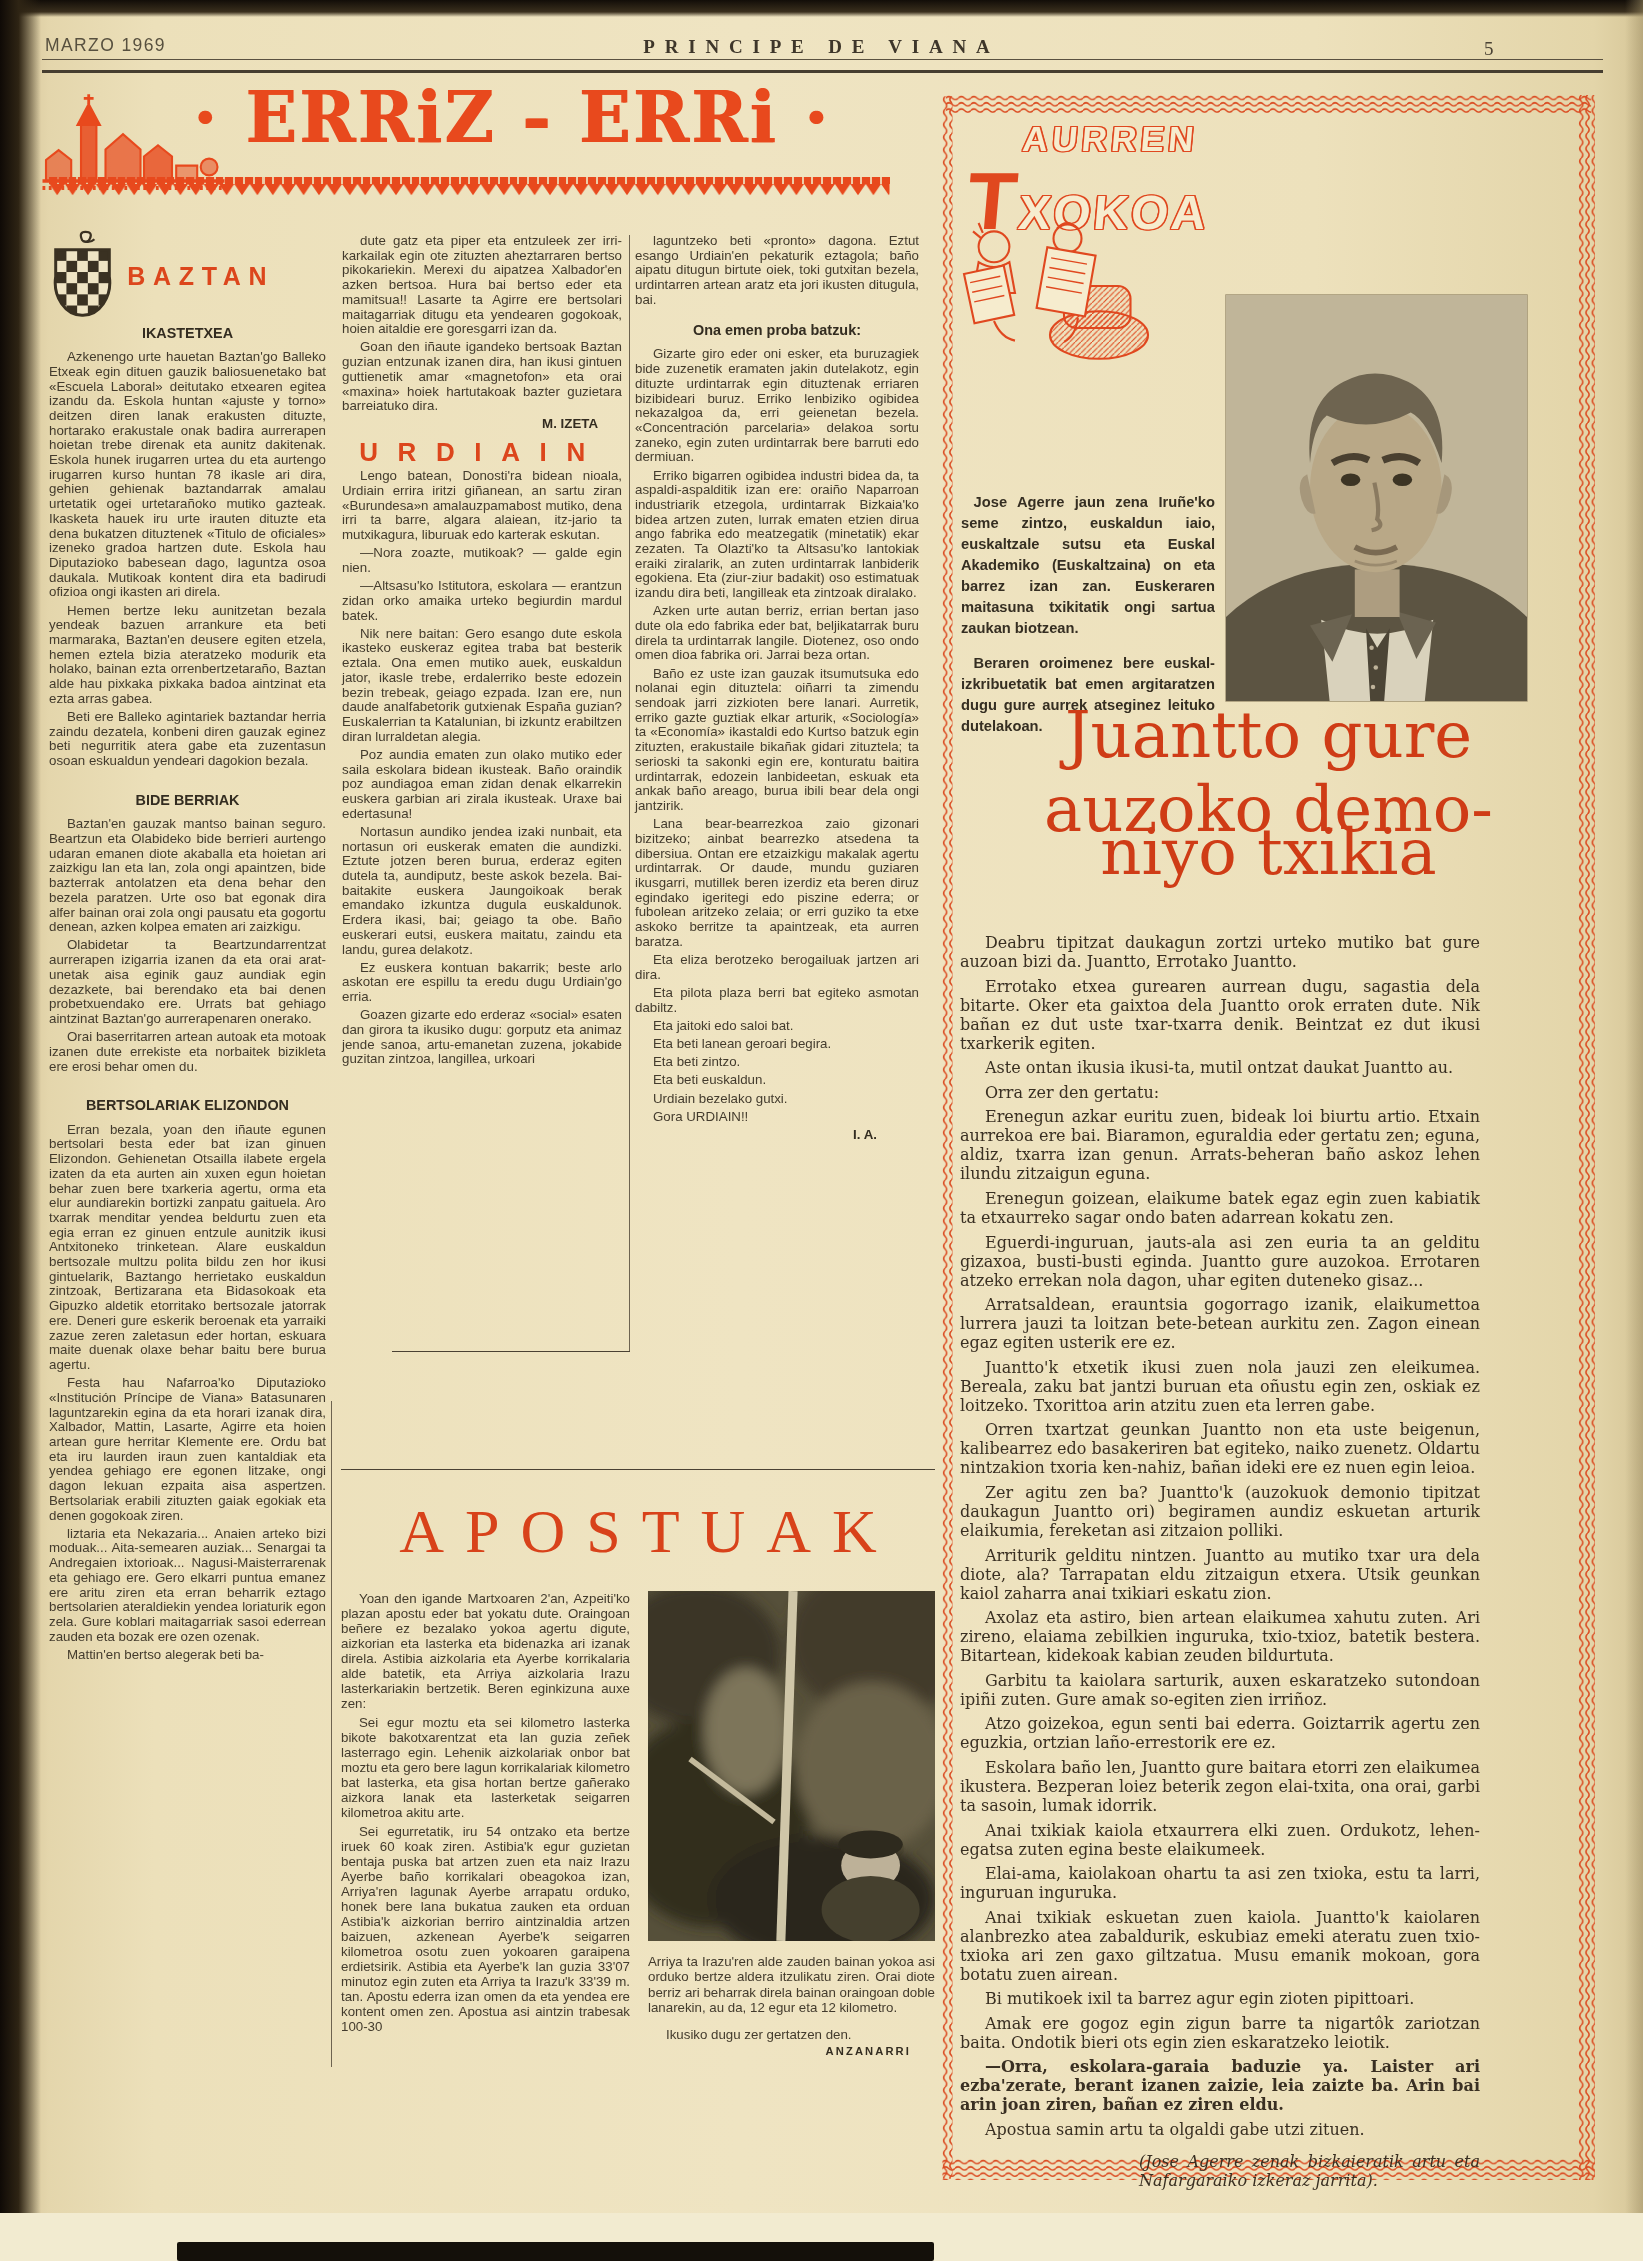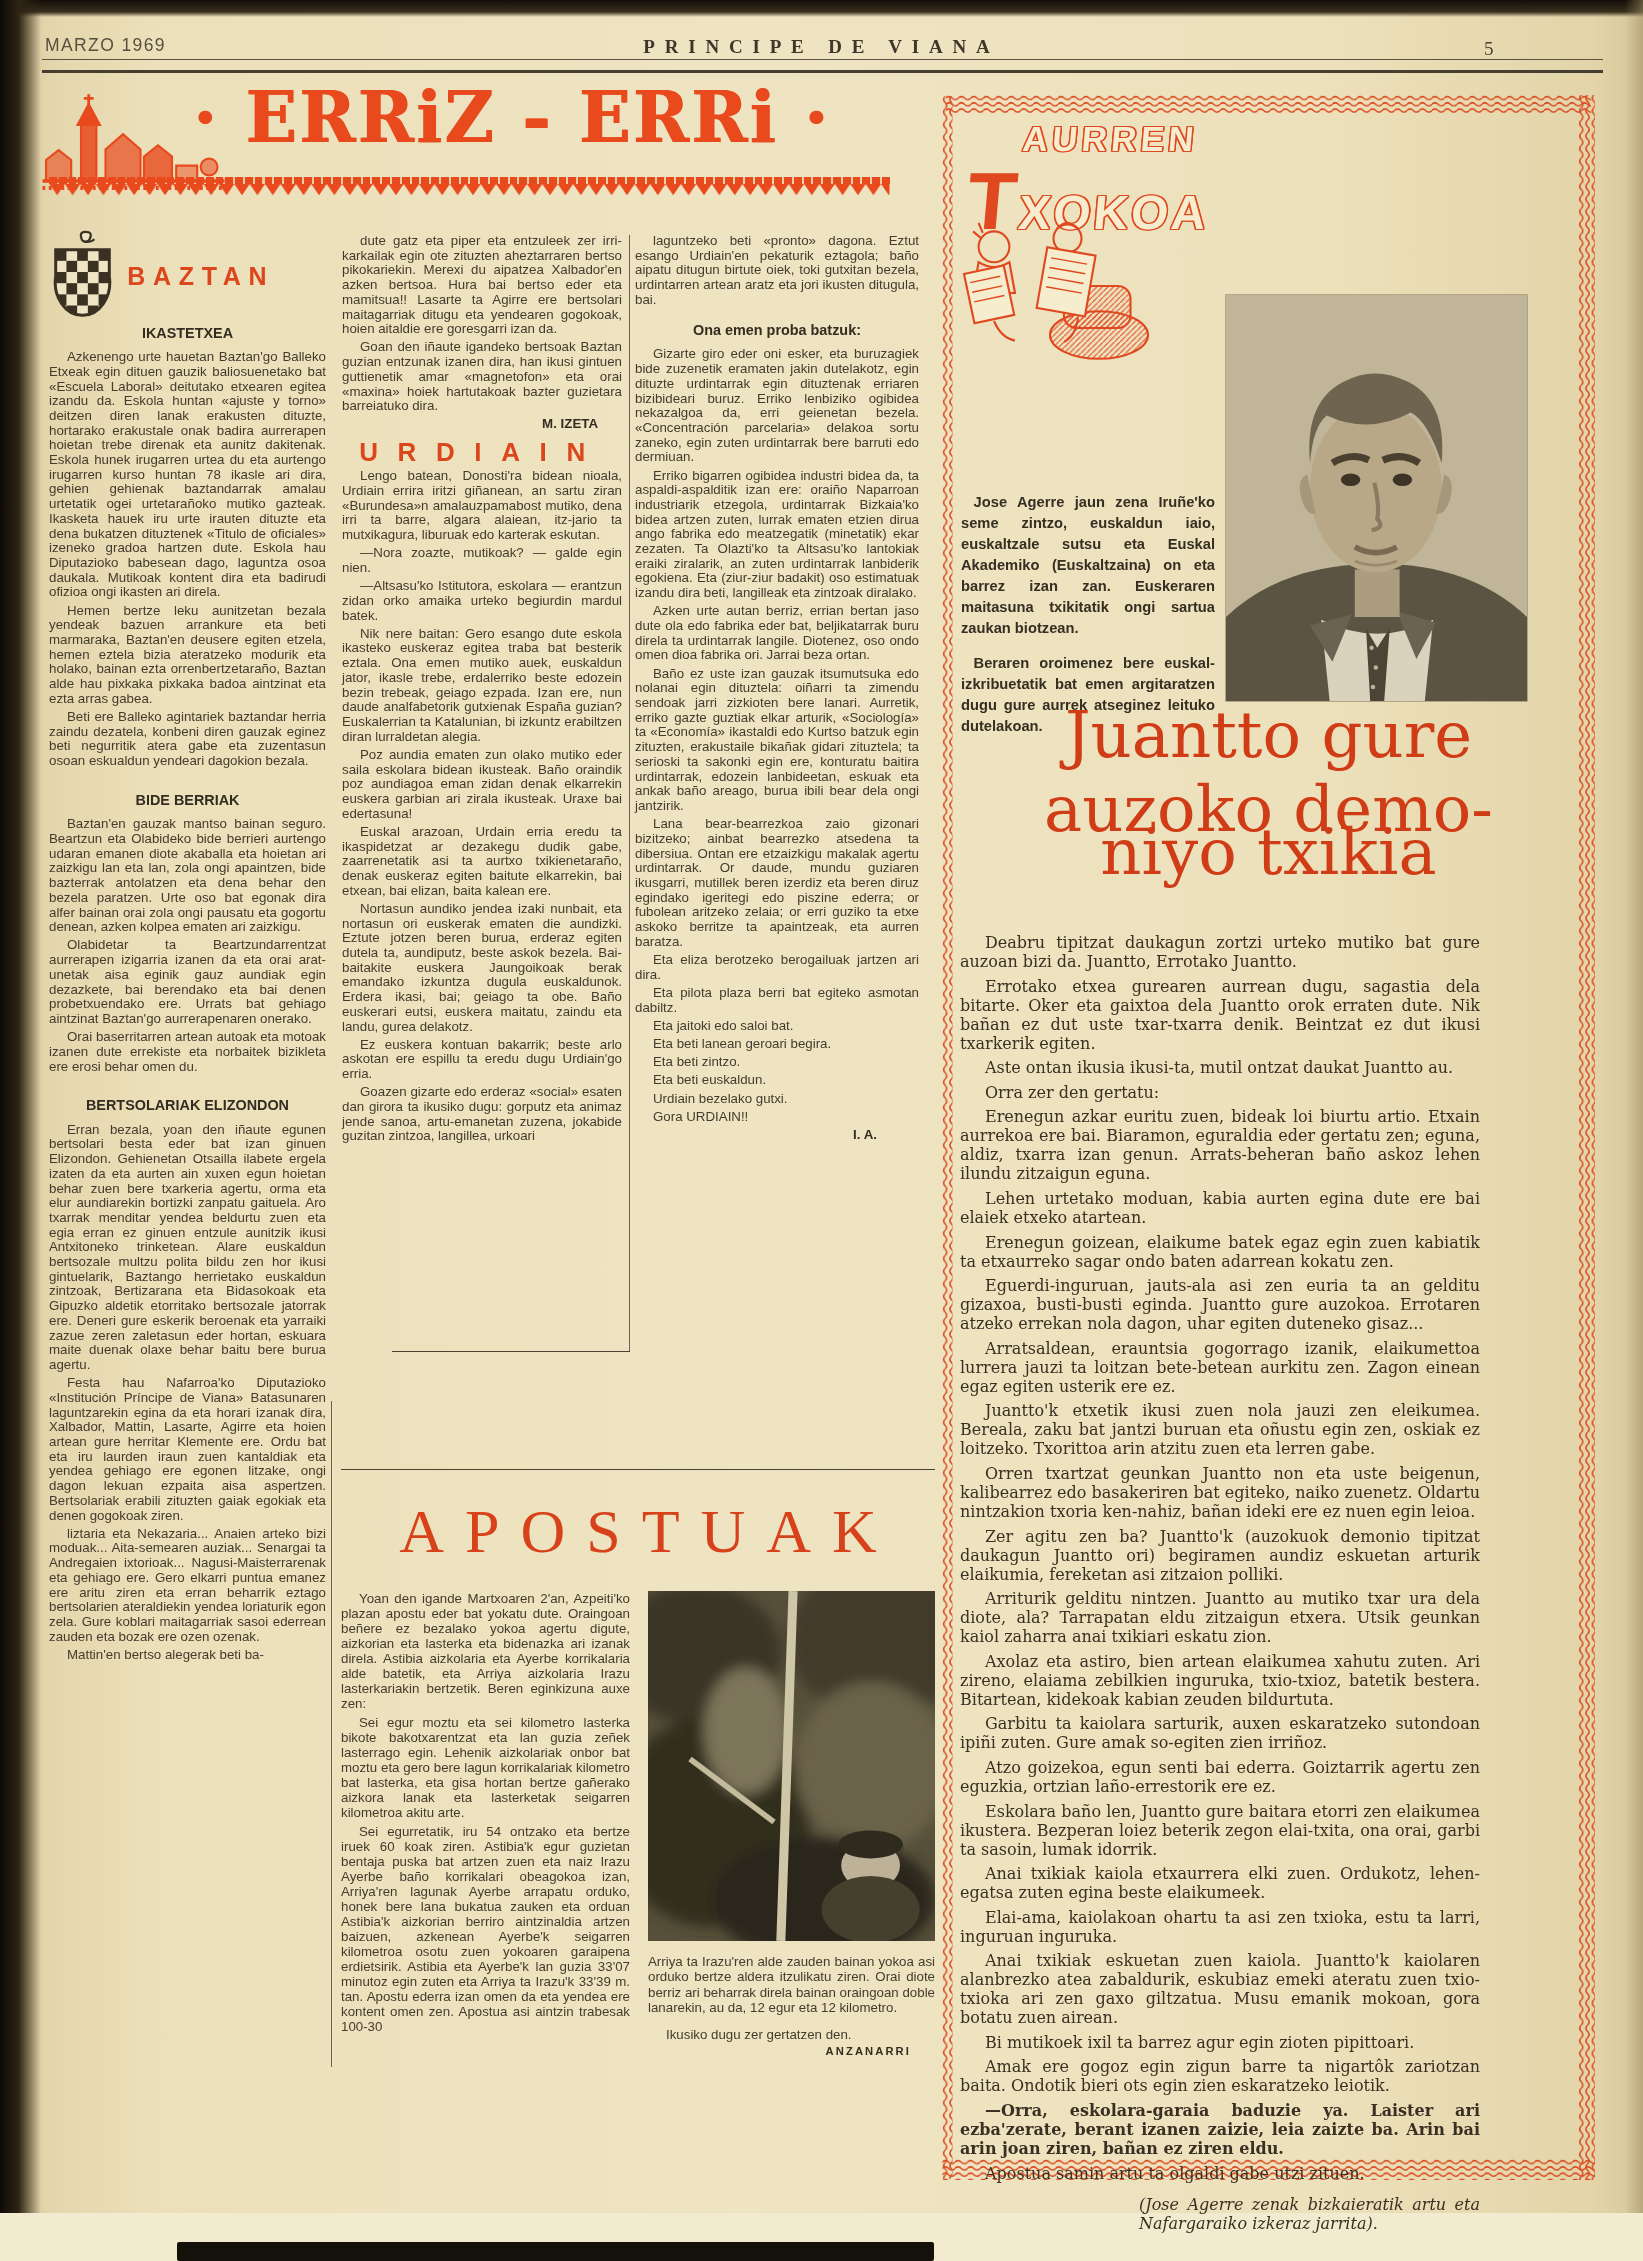--- a/index.html
+++ b/index.html
@@ -177,21 +177,20 @@
         <p>Goan den iñaute igandeko bertsoak Baztan guzian entzunak izanen dira, han ikusi gintuen guttienetik amar «magnetofon» eta orai «maxina» hoiek hartutakoak bazter guzietara barreiatuko dira.</p>
       </div>
     <div class="sig">M. IZETA</div>
     <div id="urdiain-headline" class="red-head">URDIAIN</div>
     <div>
         <p>Lengo batean, Donosti'ra bidean nioala, Urdiain errira iritzi giñanean, an sartu ziran «Burundesa»n amalauzpamabost mutiko, dena irri ta barre, algara alaiean, itz-jario ta mutxikagura, liburuak edo karterak eskutan.</p>
         <p>—Nora zoazte, mutikoak? — galde egin nien.</p>
         <p>—Altsasu'ko Istitutora, eskolara — erantzun zidan orko amaika urteko begiurdin mardul batek.</p>
         <p>Nik nere baitan: Gero esango dute eskola ikasteko euskeraz egitea traba bat besterik eztala. Ona emen mutiko auek, euskaldun jator, ikasle trebe, erdalerriko beste edozein bezin trebeak, geiago ezpada. Izan ere, nun daude analfabetorik gutxienak España guzian? Euskalerrian ta Katalunian, bi izkuntz erabiltzen diran lurraldetan alegia.</p>
         <p>Poz aundia ematen zun olako mutiko eder saila eskolara bidean ikusteak. Baño oraindik poz aundiagoa eman zidan denak elkarrekin euskera garbian ari zirala ikusteak. Uraxe bai edertasuna!</p>
-        <p>Euskal arazoan, Urdain erria eredu ta ikaspidetzat ar dezakegu dudik gabe, zaarrenetatik asi ta aurtxo txikienetaraño, denak euskeraz egiten baitute elkarrekin, bai etxean, bai elizan, baita kalean ere.</p>
         <p>Nortasun aundiko jendea izaki nunbait, eta nortasun ori euskerak ematen die aundizki. Eztute jotzen beren burua, erderaz egiten dutela ta, aundiputz, beste askok bezela. Bai-baitakite euskera Jaungoikoak berak emandako izkuntza dugula euskaldunok. Erdera ikasi, bai; geiago ta obe. Baño euskerari eutsi, euskera maitatu, zaindu eta landu, gurea delakotz.</p>
         <p>Ez euskera kontuan bakarrik; beste arlo askotan ere espillu ta eredu dugu Urdiain'go erria.</p>
         <p>Goazen gizarte edo erderaz «social» esaten dan girora ta ikusiko dugu: gorputz eta animaz jende sanoa, artu-emanetan zuzena, jokabide guzitan zintzoa, langillea, urkoari</p>
       </div>
   </div>
 
   <div class="body-col" style="left:635px;top:234px;width:284px;">
     <div>
         <p>laguntzeko beti «pronto» dagona. Eztut esango Urdiain'en pekaturik eztagola; baño aipatu ditugun birtute oiek, toki gutxitan bezela, urdintarren artean aratz eta jori ikusten ditugula, bai.</p>
       </div>
@@ -348,21 +347,20 @@
     <div class="jt-line" style="top:603px;">Juantto gure auzoko demo-</div>
     <div class="jt-line" style="top:720px;">niyo txikia</div>
 
     <div class="jt-body">
       <div>
           <p>Deabru tipitzat daukagun zortzi urteko mutiko bat gure auzoan bizi da. Juantto, Errotako Juantto.</p>
           <p>Errotako etxea gurearen aurrean dugu, sagastia dela bitarte. Oker eta gaixtoa dela Juantto orok erraten dute. Nik bañan ez dut uste txar-txarra denik. Beintzat ez dut ikusi txarkerik egiten.</p>
           <p>Aste ontan ikusia ikusi-ta, mutil ontzat daukat Juantto au.</p>
           <p>Orra zer den gertatu:</p>
           <p>Erenegun azkar euritu zuen, bideak loi biurtu artio. Etxain aurrekoa ere bai. Biaramon, eguraldia eder gertatu zen; eguna, aldiz, txarra izan genun. Arrats-beheran baño askoz lehen ilundu zitzaigun eguna.</p>
-          <p>Lehen urtetako moduan, kabia aurten egina dute ere bai elaiek etxeko atartean.</p>
           <p>Erenegun goizean, elaikume batek egaz egin zuen kabiatik ta etxaurreko sagar ondo baten adarrean kokatu zen.</p>
           <p>Eguerdi-inguruan, jauts-ala asi zen euria ta an gelditu gizaxoa, busti-busti eginda. Juantto gure auzokoa. Errotaren atzeko errekan nola dagon, uhar egiten duteneko gisaz...</p>
           <p>Arratsaldean, erauntsia gogorrago izanik, elaikumettoa lurrera jauzi ta loitzan bete-betean aurkitu zen. Zagon einean egaz egiten usterik ere ez.</p>
           <p>Juantto'k etxetik ikusi zuen nola jauzi zen eleikumea. Bereala, zaku bat jantzi buruan eta oñustu egin zen, oskiak ez loitzeko. Txorittoa arin atzitu zuen eta lerren gabe.</p>
           <p>Orren txartzat geunkan Juantto non eta uste beigenun, kalibearrez edo basakeriren bat egiteko, naiko zuenetz. Oldartu nintzakion txoria ken-nahiz, bañan ideki ere ez nuen egin leioa.</p>
           <p>Zer agitu zen ba? Juantto'k (auzokuok demonio tipitzat daukagun Juantto ori) begiramen aundiz eskuetan arturik elaikumia, fereketan asi zitzaion polliki.</p>
           <p>Arriturik gelditu nintzen. Juantto au mutiko txar ura dela diote, ala? Tarrapatan eldu zitzaigun etxera. Utsik geunkan kaiol zaharra anai txikiari eskatu zion.</p>
           <p>Axolaz eta astiro, bien artean elaikumea xahutu zuten. Ari zireno, elaiama zebilkien inguruka, txio-txioz, batetik bestera. Bitartean, kidekoak kabian zeuden bildurtuta.</p>
           <p>Garbitu ta kaiolara sarturik, auxen eskaratzeko sutondoan ipiñi zuten. Gure amak so-egiten zien irriñoz.</p>
           <p>Atzo goizekoa, egun senti bai ederra. Goiztarrik agertu zen eguzkia, ortzian laño-errestorik ere ez.</p>

